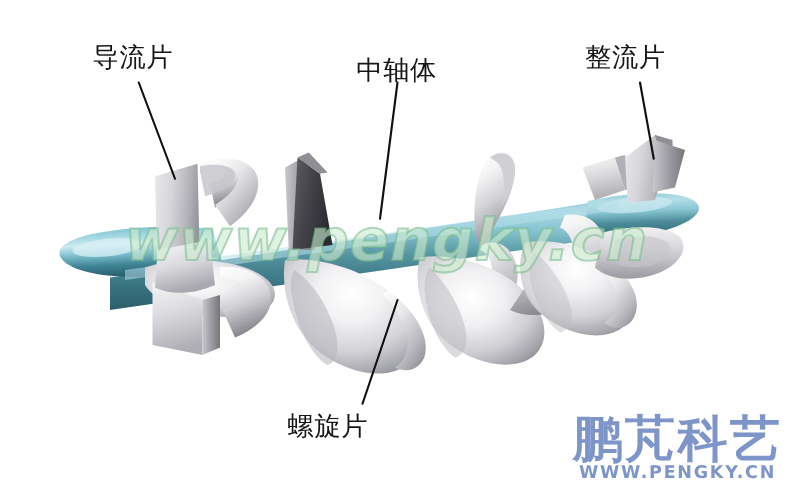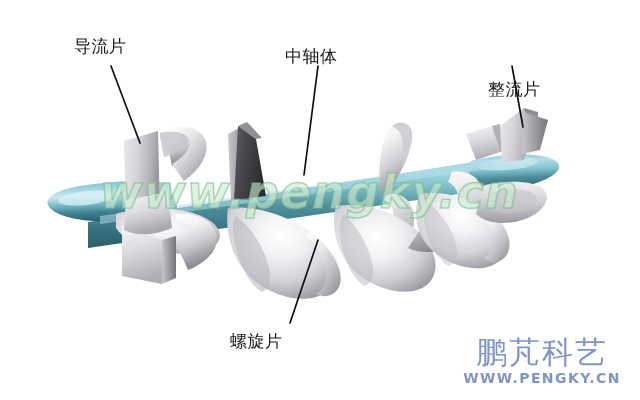--- a/index.html
+++ b/index.html
@@ -23,43 +23,43 @@
   #scene {
     position: absolute;
     left: 0;
     top: 0;
     width: 640px;
     height: 400px;
   }
   .label {
     position: absolute;
     font-family: "DejaVu Sans", "Liberation Sans", sans-serif;
-    font-size: 17px;
+    font-size: 21px;
     line-height: 20px;
     color: #161616;
     white-space: nowrap;
     letter-spacing: 0.5px;
   }
   #label-guide-vane   { left: 74px;  top: 36px; }
   #label-central-body { left: 285px; top: 46px; }
-  #label-rectifier    { left: 488px; top: 36px; margin-top: 43px; }
+  #label-rectifier    { left: 468px; top: 36px; }
   #label-helical      { left: 230px; top: 331px; text-align: center; }
 
   #logo {
     position: absolute;
     left: 452px;
     top: 336px;
     text-align: center;
     width: 180px;
   }
   #logo .logo-cn {
     font-family: "DejaVu Sans", "Liberation Sans", sans-serif;
-    font-size: 31px;
+    font-size: 40px;
     line-height: 33px;
-    font-weight: 400;
+    font-weight: 700;
     color: #7d95c9;
     letter-spacing: 2px;
   }
   #logo .logo-url {
     font-family: "DejaVu Sans", "Liberation Sans", sans-serif;
     font-size: 14px;
     line-height: 16px;
     font-weight: 700;
     color: #7d95c9;
     letter-spacing: 1.4px;

